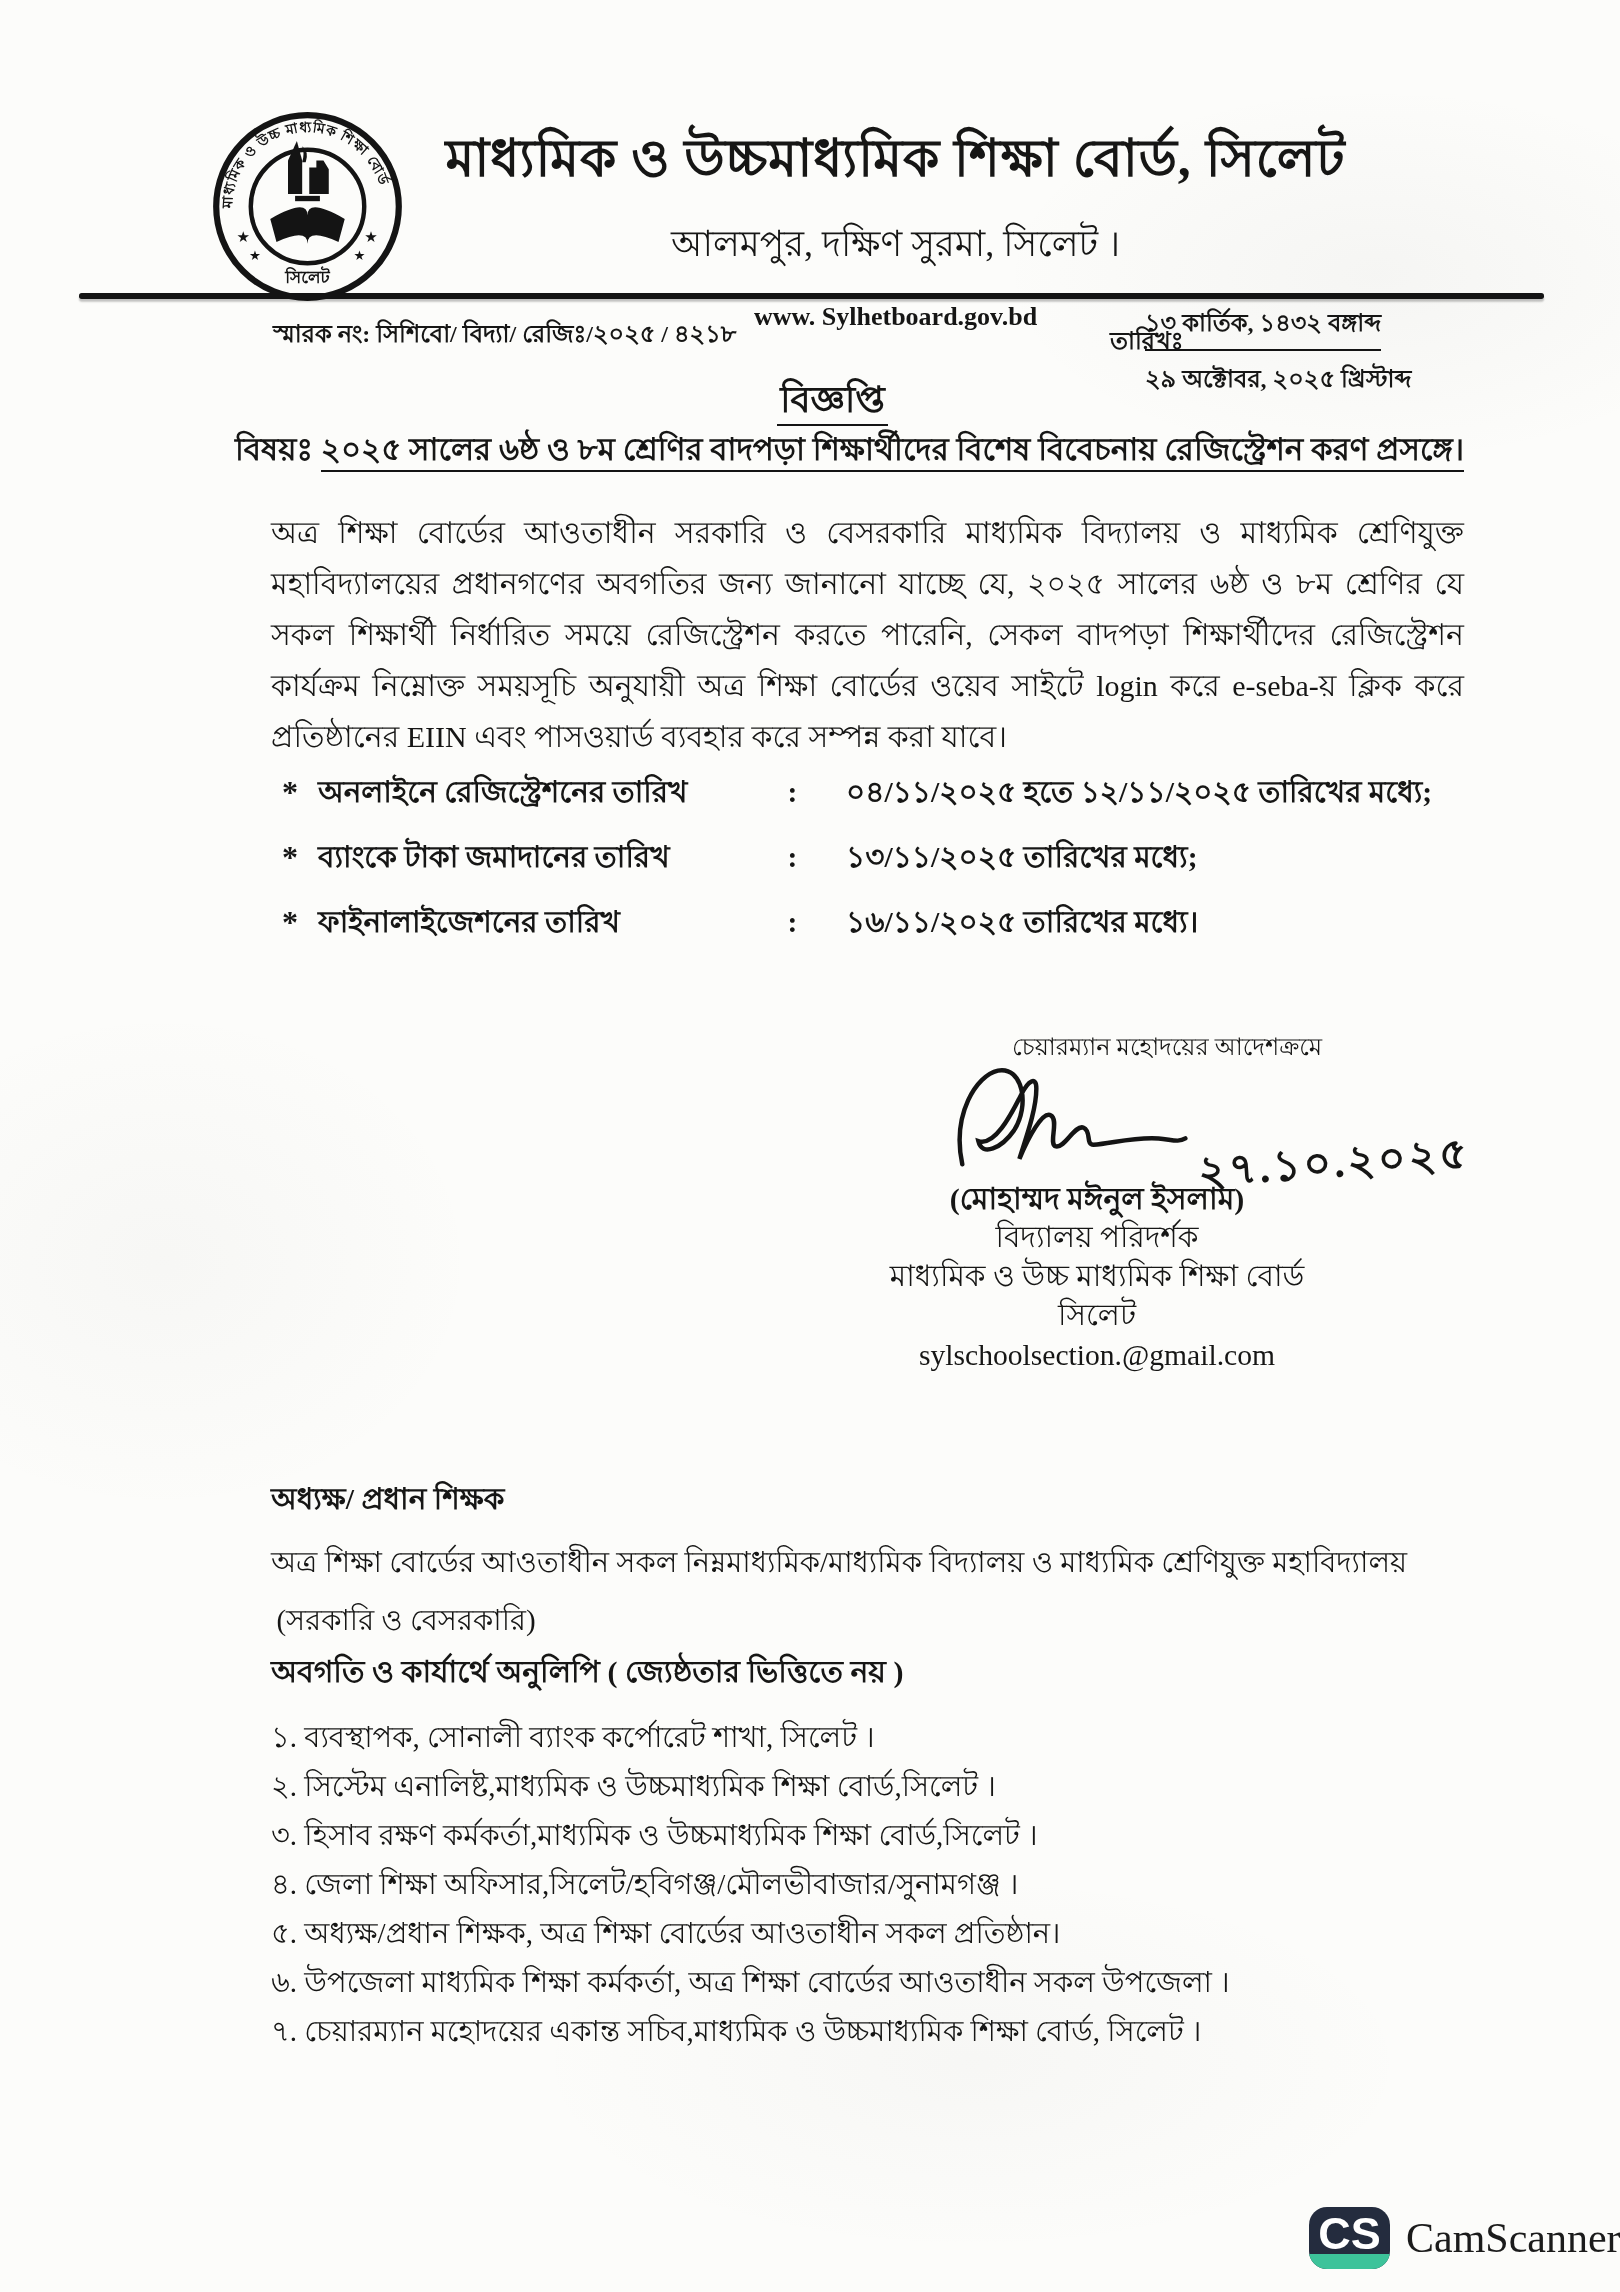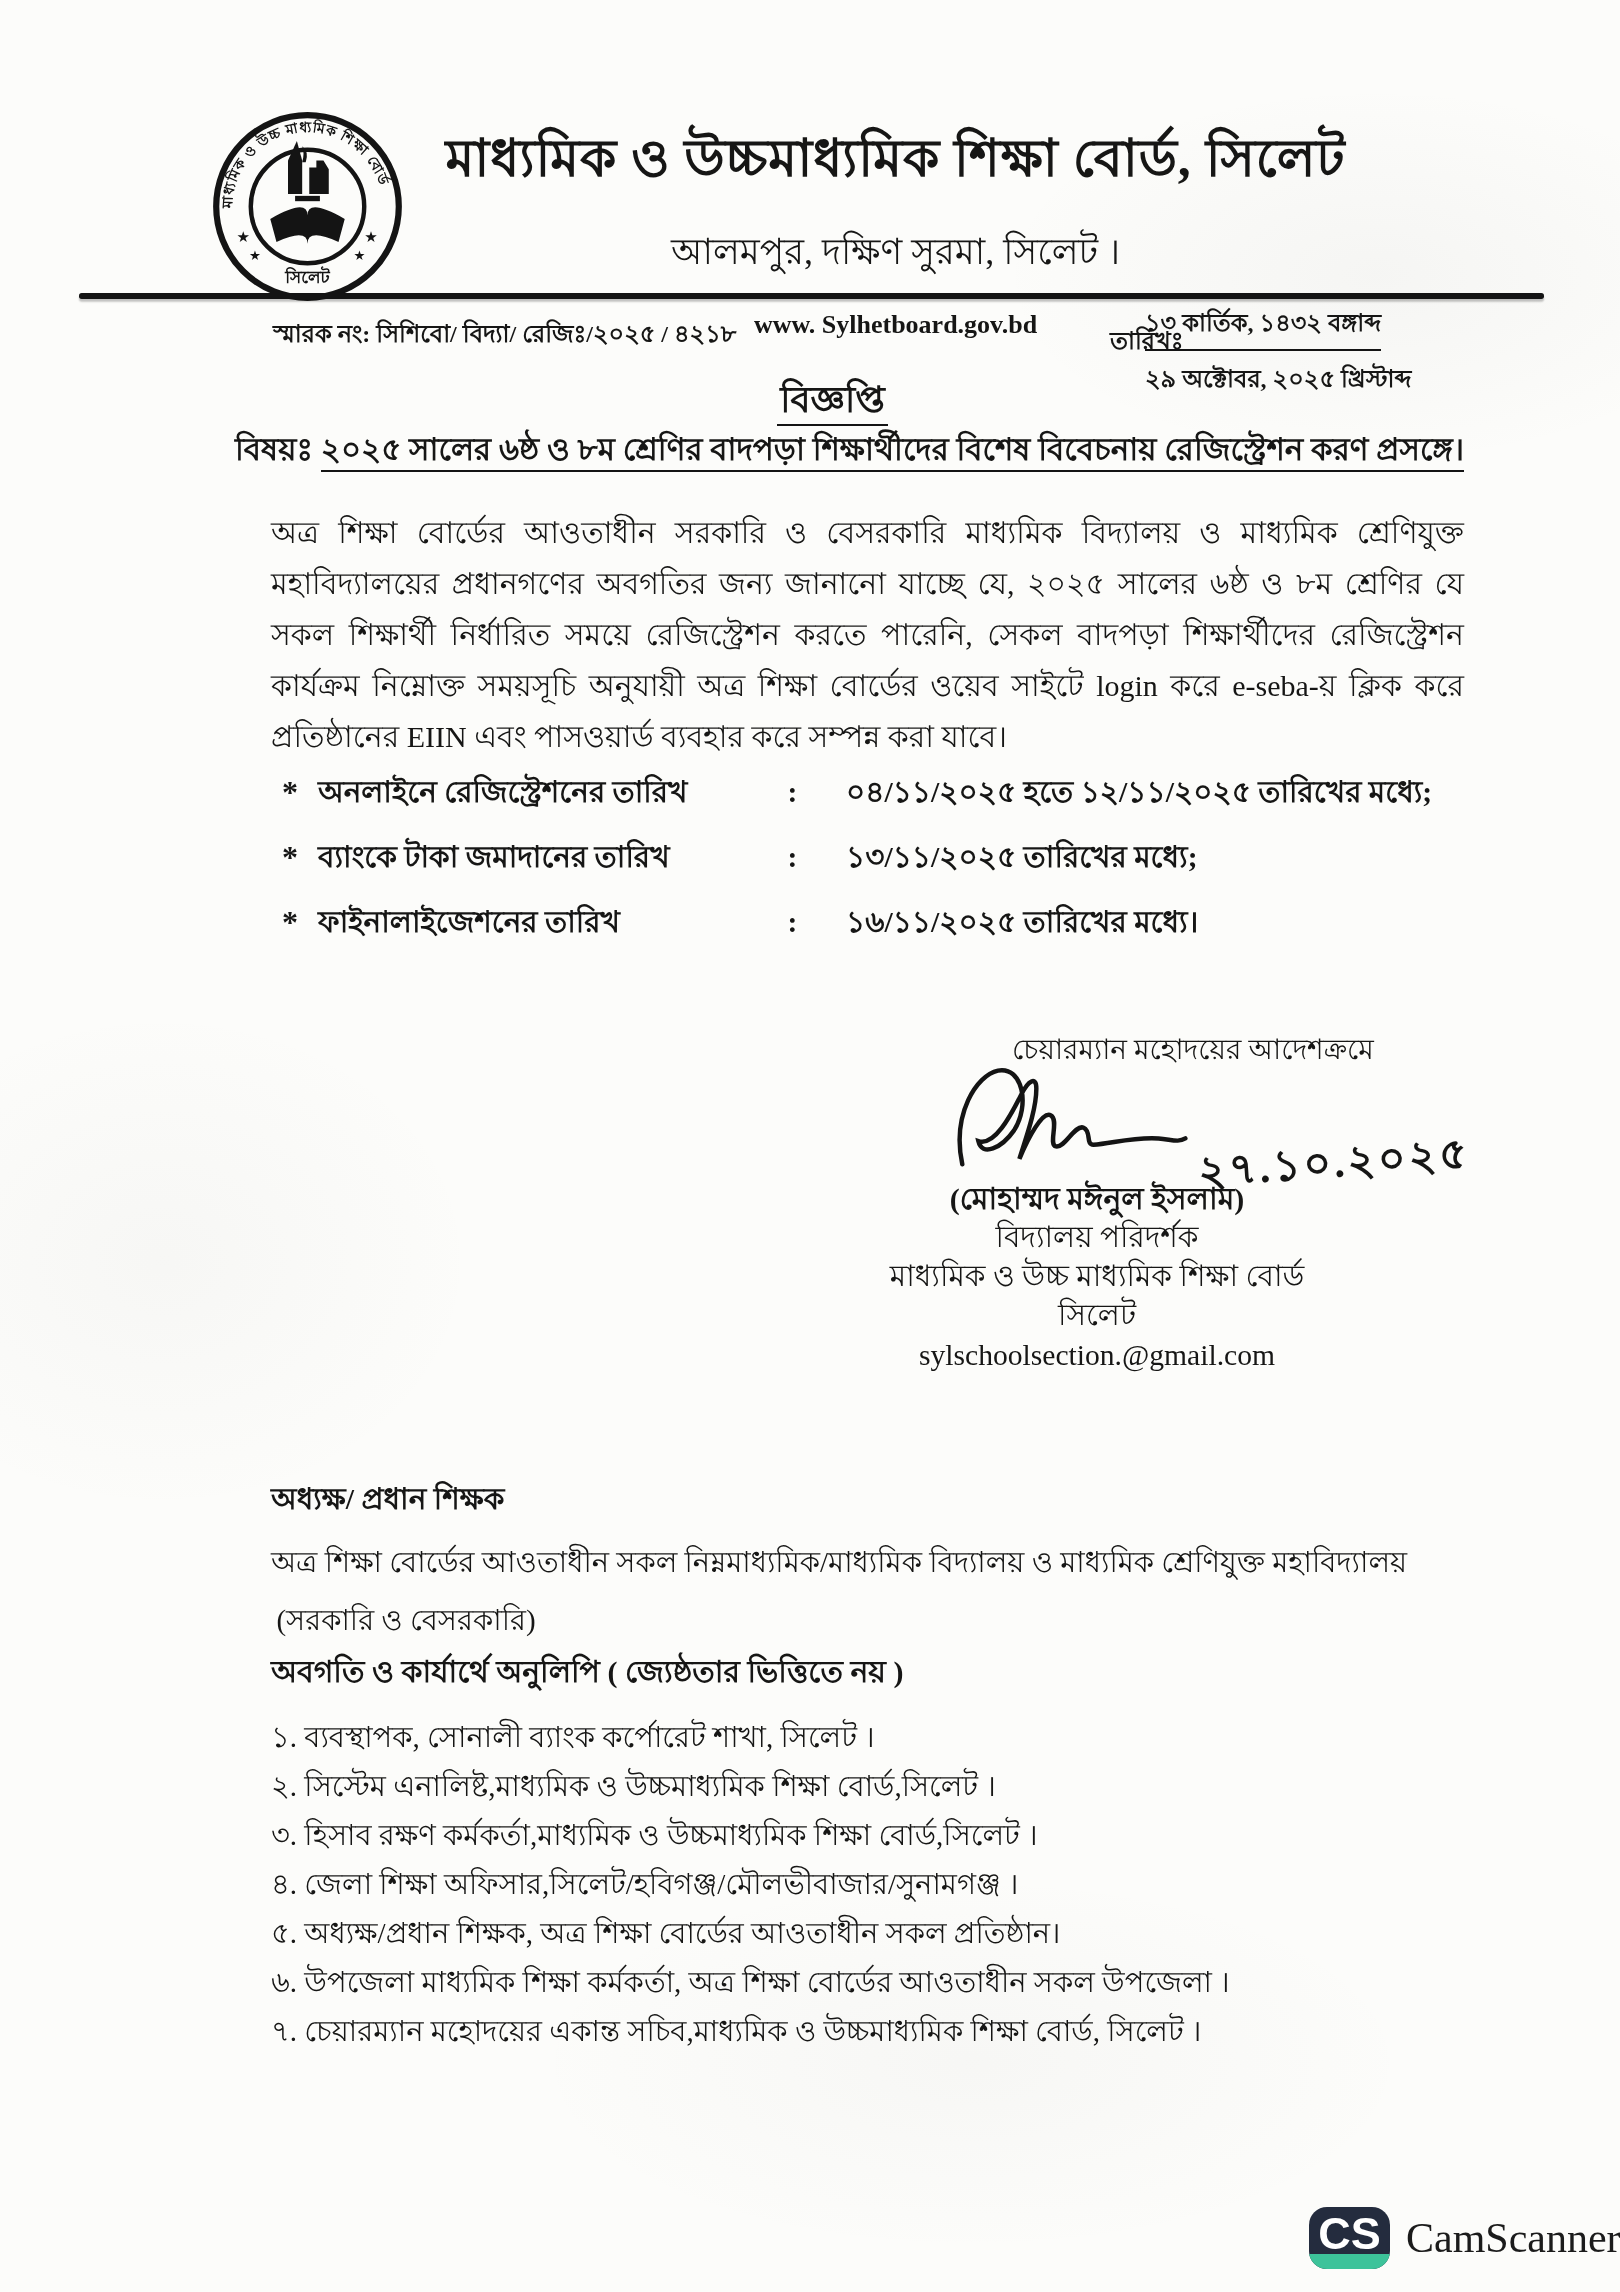--- a/index.html
+++ b/index.html
@@ -13,21 +13,21 @@
       radial-gradient(ellipse 448px 358px at 10% 55%, rgba(120,120,118,.04), transparent 70%),
       radial-gradient(ellipse 627px 269px at 60% 90%, rgba(120,120,118,.04), transparent 70%);
     color:#161615;
     font-family:"Liberation Serif", serif;
     overflow:hidden;
   }
   
   .seal{position:absolute;left:210px;top:106px;width:195px;height:201px;}
   .header-text{position:absolute;left:170px;top:118px;width:1451px;text-align:center;}
   .org-name{font-size:52px;font-weight:bold;letter-spacing:0.9px;}
-  .org-address{font-size:36px;margin-top:19px;}
+  .org-address{font-size:36px;margin-top:11px;}
   .org-site{font-size:26px;font-weight:bold;margin-top:26px;font-family:"Liberation Serif", serif;}
   .top-rule{position:absolute;left:79px;right:76px;top:293px;height:6.3px;background:#141414;border-radius:2.7px;box-shadow:0 2.7px 1.8px rgba(20,20,20,.25);}
   
   .meta{position:absolute;left:0;top:304px;width:1620px;height:107px;font-size:24px;text-decoration:underline;}
   .memo-no{position:absolute;left:273px;top:10.7px;font-weight:bold;}
   .date-label{position:absolute;left:1110px;top:18px;font-weight:bold;}
   .date-lines{position:absolute;left:1145px;top:0;width:313px;}
   .date-line1{display:inline-block;font-weight:bold;border-bottom:2.7px solid #141414;padding-bottom:4.5px;}
   .date-line2{margin-top:9px;font-weight:bold;}
   
@@ -36,21 +36,21 @@
   .subject{position:absolute;left:235px;top:425px;width:1254px;font-size:31px;font-weight:bold;}
   .subject-text{border-bottom:2.7px solid #141414;padding-bottom:2.7px;}
   
   .body-par{position:absolute;left:271px;top:507px;width:1193px;font-size:30px;line-height:51px;text-align:justify;}
   
   .schedule{position:absolute;left:282px;top:772px;width:1182px;font-size:29.6px;font-weight:bold;}
   .sched-row{display:grid;grid-template-columns:36px 421px 107px 1fr;align-items:start;margin-bottom:24px;line-height:41px;}
   .sched-bullet{text-align:left;font-size:32px;}
   .sched-colon{text-align:center;}
   
-  .by-order{position:absolute;left:1012px;top:1028px;font-size:28px;}
+  .by-order{position:absolute;left:1012px;top:1028px;font-size:24px;}
   .sig-scribble{position:absolute;left:942px;top:1059px;width:269px;height:116px;}
   .sig-date{position:absolute;left:1198px;top:1130px;font-size:43px;font-weight:bold;transform:rotate(-4deg);letter-spacing:2.7px;}
   .sig-block{position:absolute;left:855px;top:1179px;width:484px;text-align:center;}
   .sig-name{font-size:30px;font-weight:bold;line-height:39px;}
   .sig-line{font-size:29.6px;line-height:39px;}
   .sig-email{font-size:29.6px;line-height:41px;}
   
   .addressee{position:absolute;left:271px;top:1476px;width:1254px;font-size:29px;}
   .addressee-title{font-weight:bold;font-size:29.6px;}
   .addressee-line1{margin-top:12.5px;}

